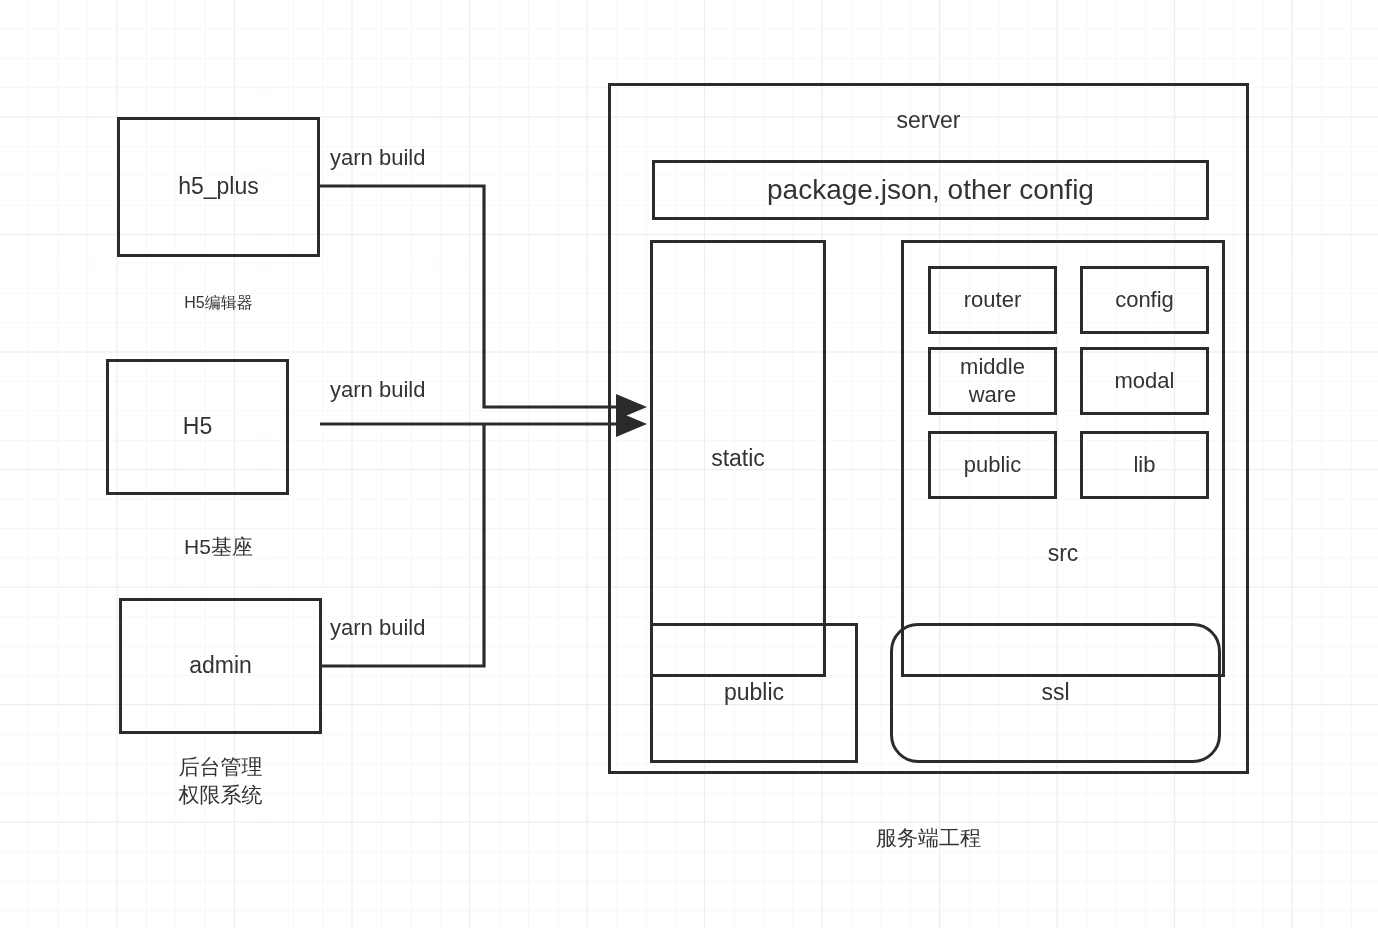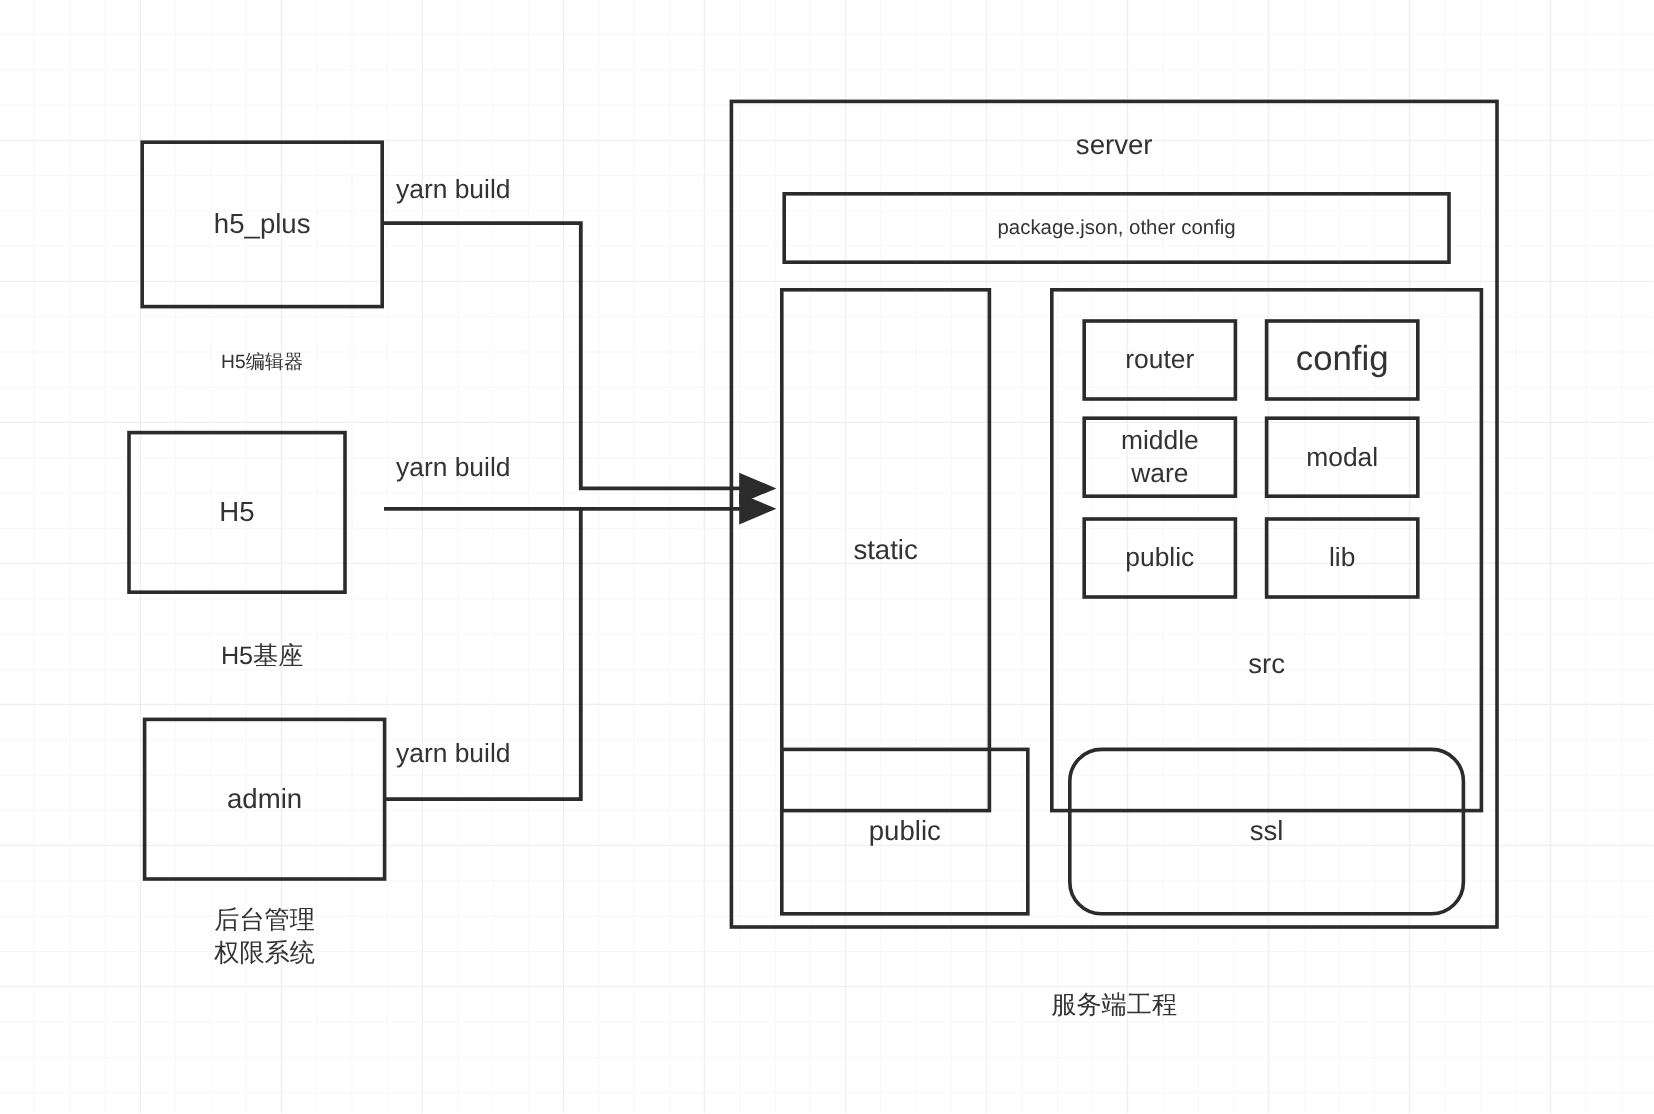--- a/index.html
+++ b/index.html
@@ -107,34 +107,34 @@
   </div>
   <div class="plain-label" style="left:119px; top:753px; width:203px; font-size:21px;">后台管理
 权限系统</div>
   <div class="plain-label" style="left:330px; top:613px; width:170px; font-size:22px; text-align:left;">yarn build</div>
 
   <div class="box" style="left:608px; top:83px; width:641px; height:691px; display:block;text-decoration:underline;">
 
     <div class="container-title" style="top:21px; font-size:23px;">server</div>
 
     <div class="box" style="left:41px; top:74px; width:557px; height:60px;">
-      <span class="box-label" style="font-size:17px;">package.json, other config</span>
+      <span class="box-label" style="font-size:28px;">package.json, other config</span>
     </div>
 
     <div class="box" style="left:39px; top:154px; width:176px; height:437px;">
       <span class="box-label" style="font-size:23px;">static</span>
     </div>
 
-    <div class="box" style="left:264px; top:154px; width:361px; height:437px; display:block;">
+    <div class="box" style="left:290px; top:154px; width:324px; height:437px; display:block;">
 
       <div class="box" style="left:24px; top:23px; width:129px; height:68px;">
         <span class="box-label" style="font-size:22px;">router</span>
       </div>
       <div class="box" style="left:176px; top:23px; width:129px; height:68px;">
-        <span class="box-label" style="font-size:29px;">config</span>
+        <span class="box-label" style="font-size:22px;">config</span>
       </div>
 
       <div class="box" style="left:24px; top:104px; width:129px; height:68px;text-align:center;">
         <span class="box-label" style="font-size:22px;">middle
 ware</span>
       </div>
       <div class="box" style="left:176px; top:104px; width:129px; height:68px;">
         <span class="box-label" style="font-size:22px;">modal</span>
       </div>
 

